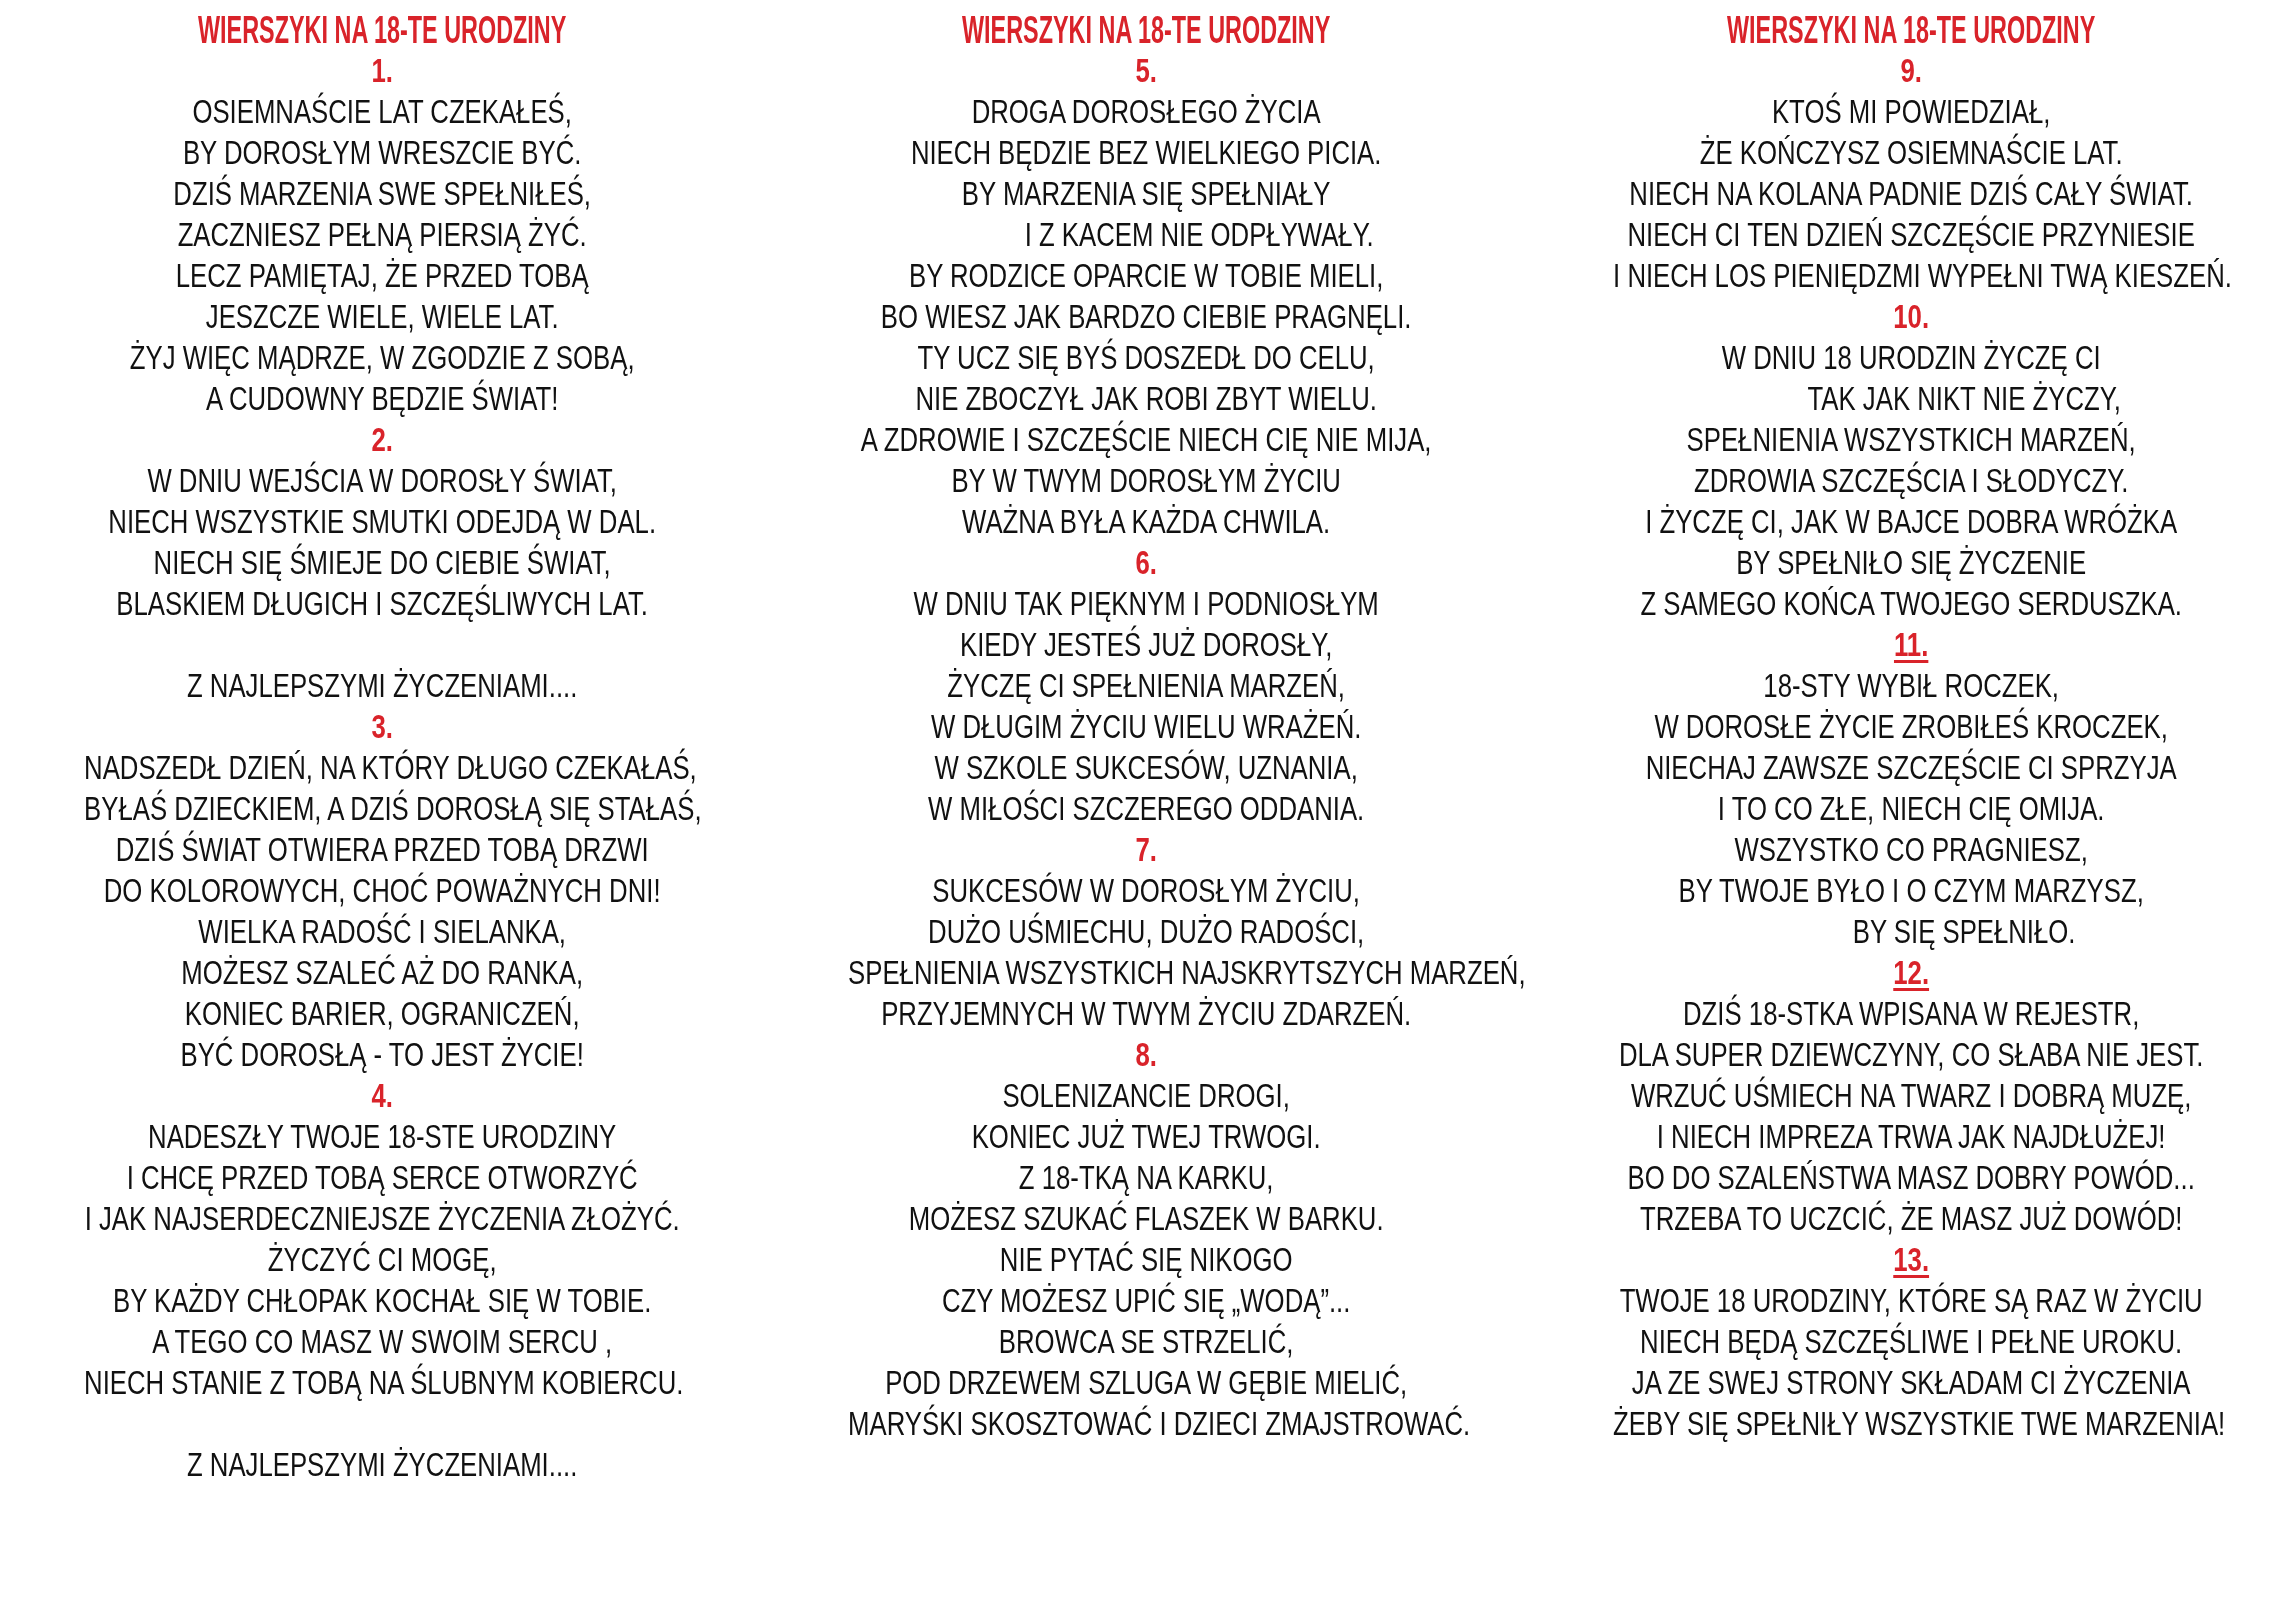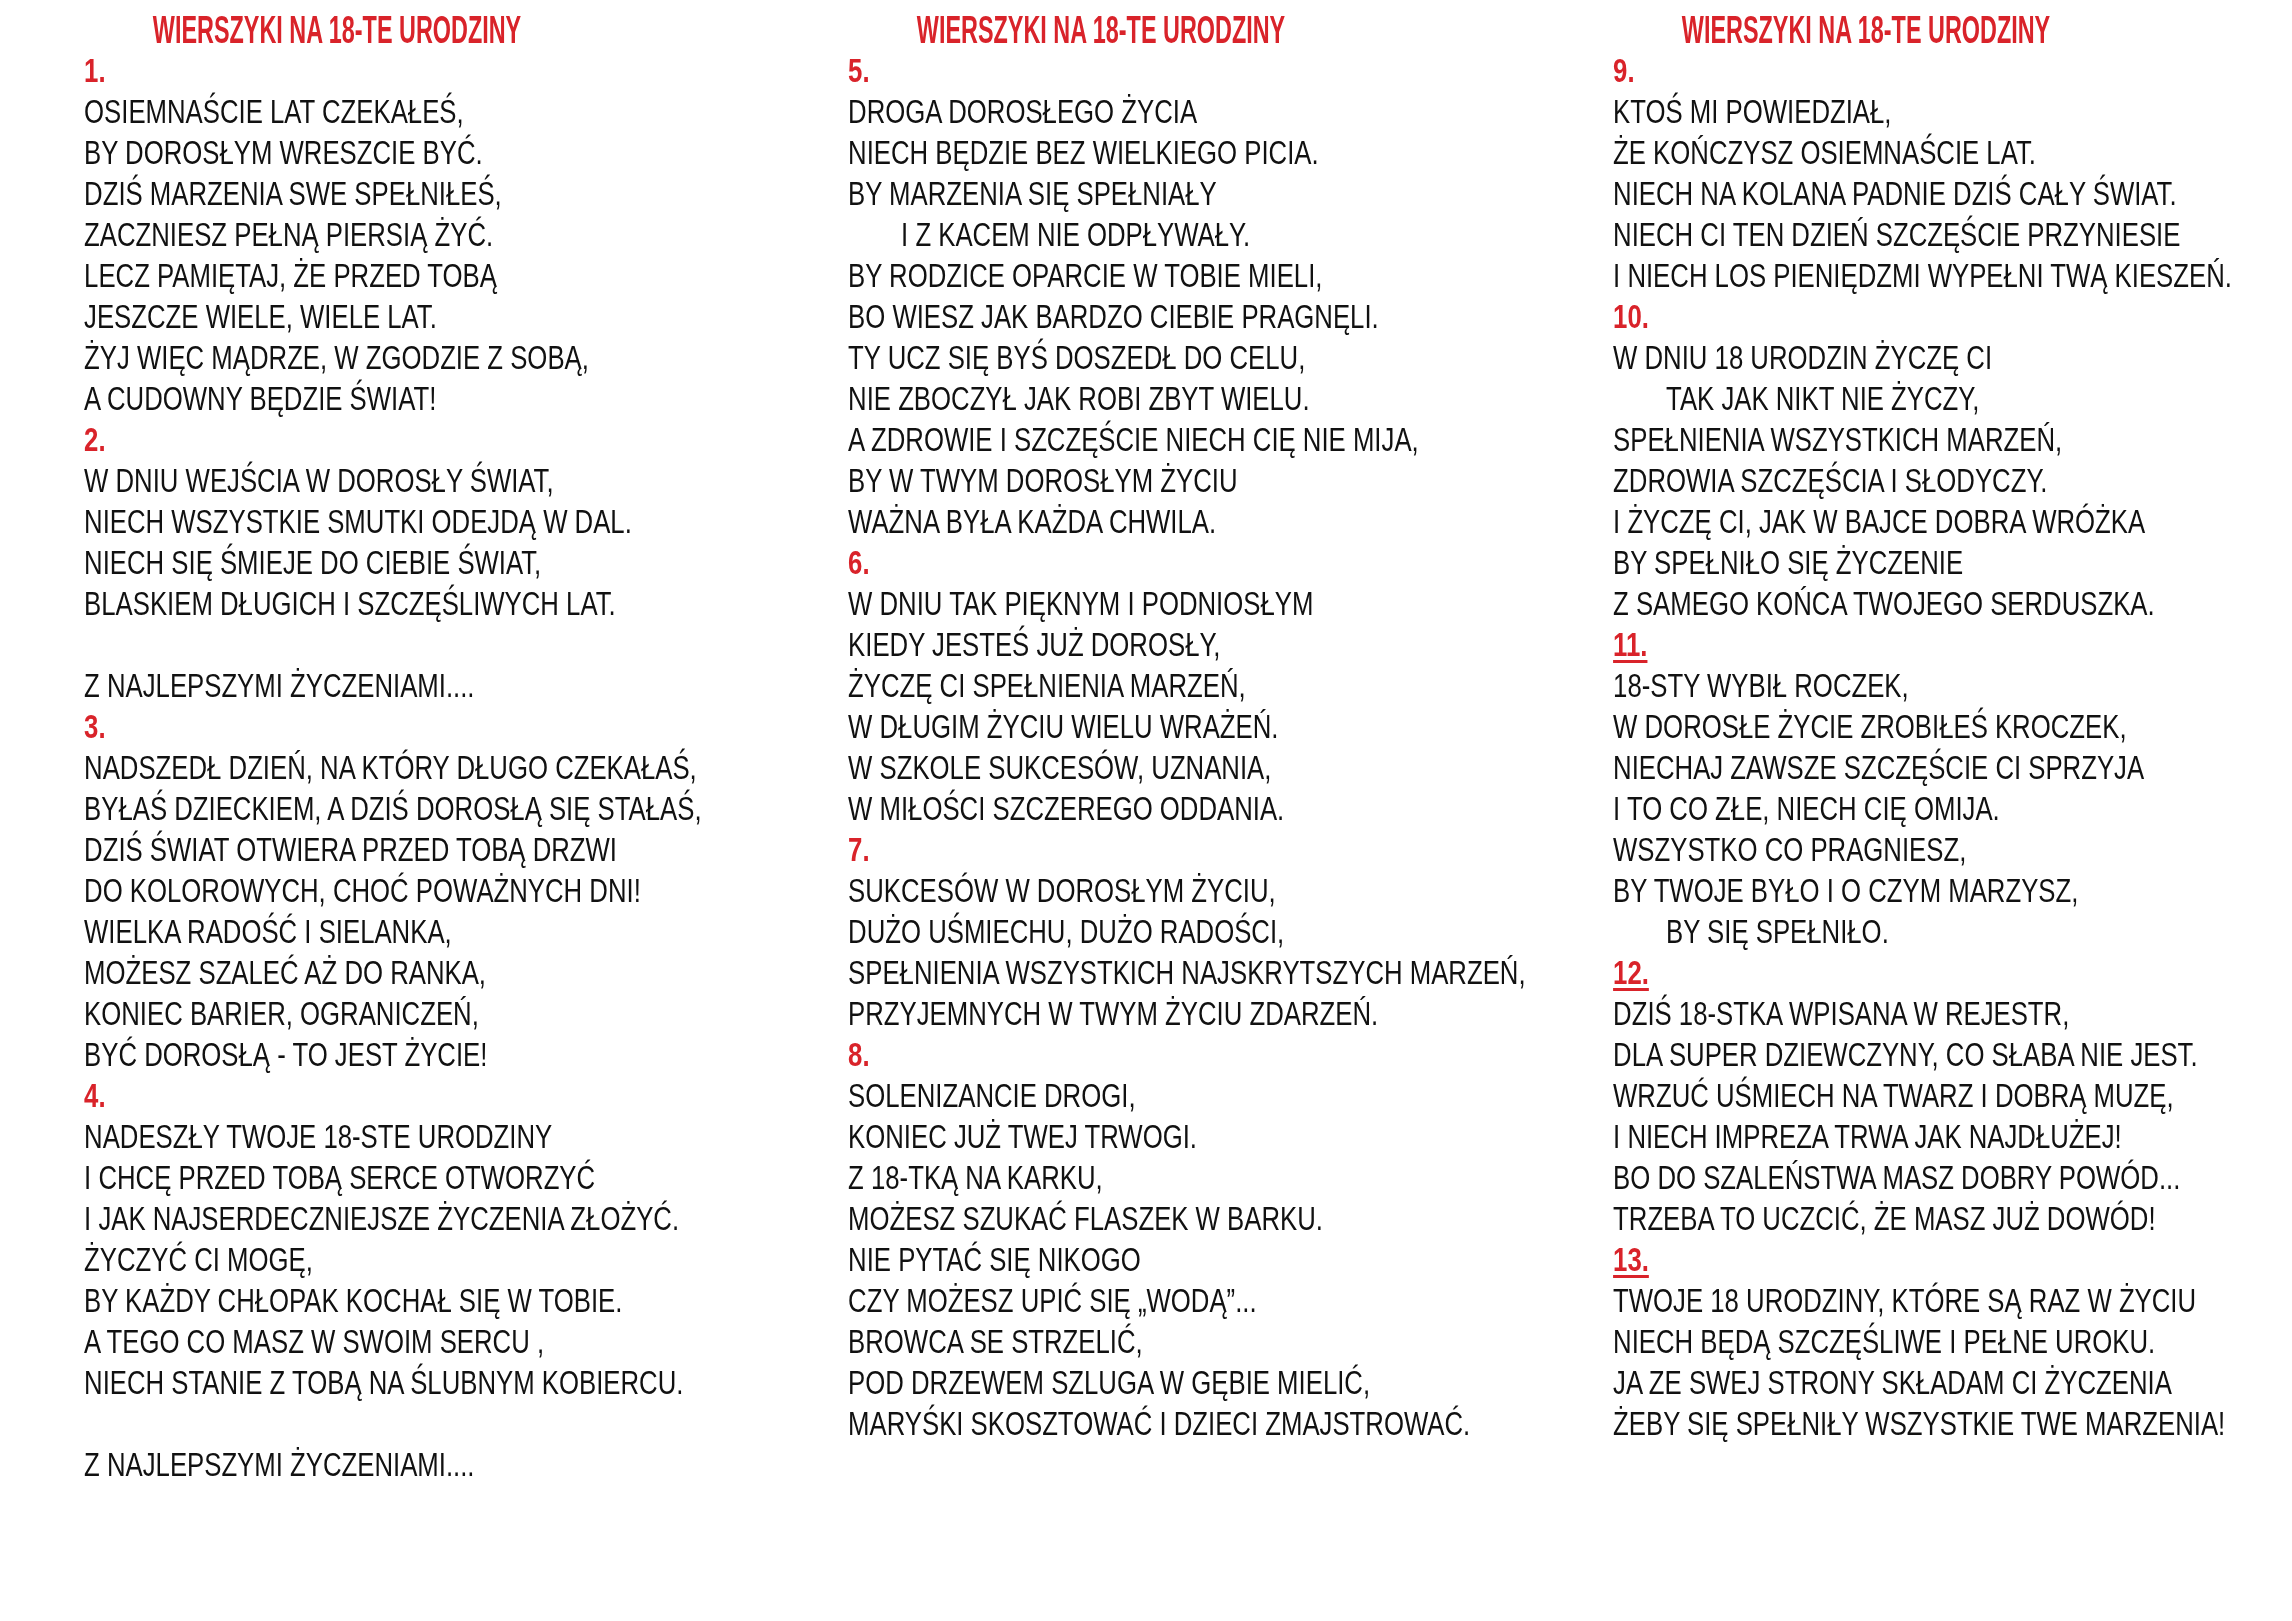--- a/index.html
+++ b/index.html
@@ -11,21 +11,21 @@
     width: 2293px;
     height: 1621px;
     background: var(--page-bg, #ffffff);
     display: flex;
     overflow: hidden;
     font-family: "Liberation Sans", sans-serif;
   }
   .column {
     flex: 1 1 0;
     padding-top: 8.8px;
-    text-align: left;
+    text-align: center;
     min-width: 0;
   }
   .line {
     height: 41px;
     line-height: 41px;
     font-size: 33px;
     color: var(--text-color, #111111);
     white-space: nowrap;
     transform: scaleX(0.78);
     transform-origin: 50% 50%;

